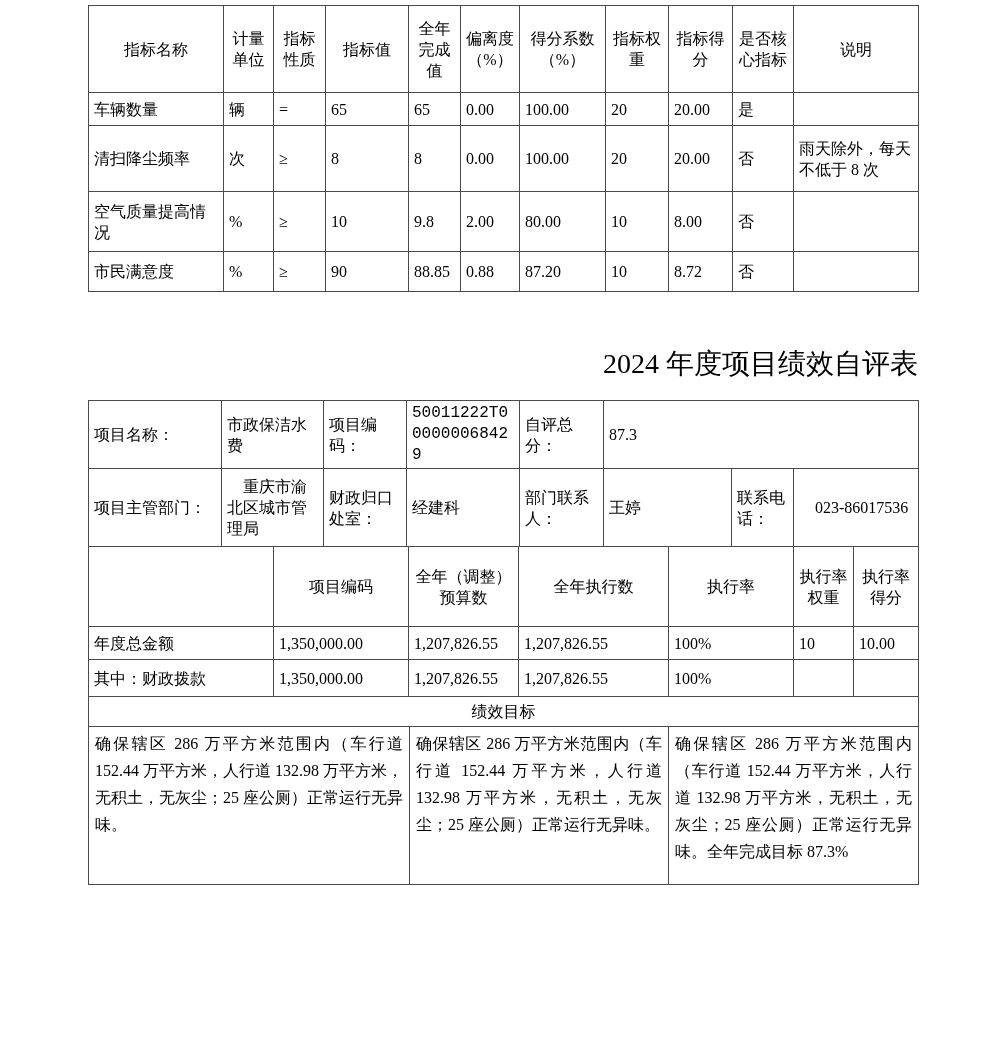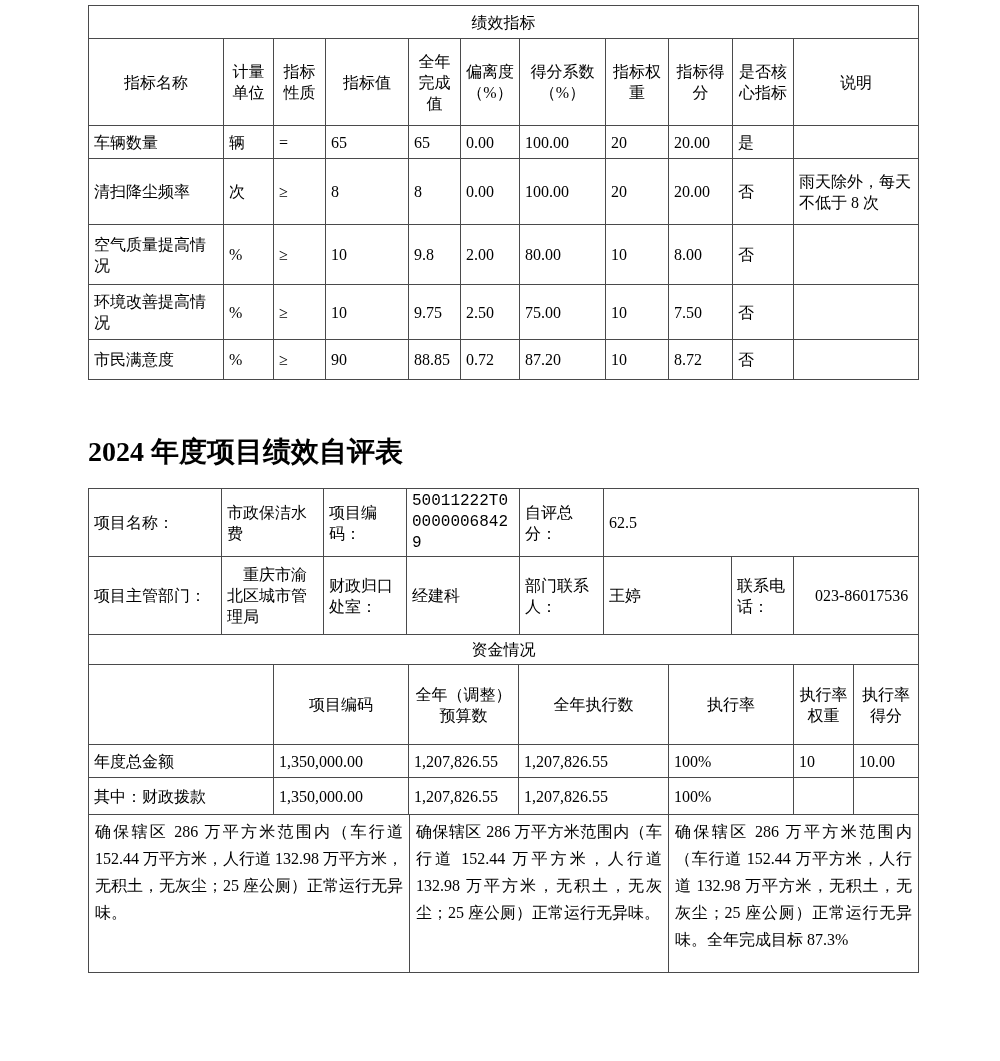--- a/index.html
+++ b/index.html
@@ -6,21 +6,21 @@
   body{width:1000px;font-family:"Liberation Serif","DejaVu Serif",serif;color:#000;}
   .page{width:830px;margin:5px 0 0 88px;}
   table{border-collapse:collapse;table-layout:fixed;width:830px;}
   td{border:1px solid #4a4a4b;padding:2px 5px;font-size:16px;line-height:21px;vertical-align:middle;word-wrap:break-word;}
   .c{text-align:center;}
   .r{}
   .banner{text-align:center;}
   .h33{height:33px}.h87{height:87px}.h57{height:66px}.h40{height:40px}
   .h60{height:60px}.h55{height:55px}.h62{height:62px}.h78{height:78px}
   .h30{height:30px}.h80{height:80px}.h37{height:37px}.h158{height:158px}
-  .doc-title{font-size:28px;font-weight:bold;text-align:left;margin:52px 0 16px 0;line-height:40px;}
+  .doc-title{font-size:28px;font-weight:normal;text-align:right;margin:52px 0 16px 0;line-height:40px;}
   .stack{margin-top:-1px;}
   .break{word-break:break-all;font-family:Liberation Mono, monospace;}
   .ind1{text-indent:1em;}
   .goal{vertical-align:top;line-height:27px;text-align:justify;padding:3px 6px 0 6px;}
 </style>
 </head>
 <body>
 
 <div class="page">
 
@@ -32,23 +32,20 @@
         <col style="width:83px">
       <col style="width:52px">
         <col style="width:59px">
         <col style="width:86px">
         <col style="width:63px">
       <col style="width:64px">
         <col style="width:61px">
         <col style="width:125px">
     </colgroup>
     <tbody>
-        <tr class="h33">
-      <td colspan="11" class="banner">绩效指标</td>
-    </tr>
     <tr class="h87">
       <td class="c">指标名称</td>
       <td class="c">计量单位</td>
       <td class="c">指标性质</td>
       <td class="c">指标值</td>
       <td class="c">全年完成值</td>
       <td class="c">偏离度（%）</td>
       <td class="c">得分系数（%）</td>
       <td class="c">指标权重</td>
       <td class="c">指标得分</td>
@@ -87,40 +84,27 @@
       <td>≥</td>
       <td class="r">10</td>
       <td class="r">9.8</td>
       <td class="r">2.00</td>
       <td class="r">80.00</td>
       <td class="r">10</td>
       <td class="r">8.00</td>
       <td>否</td>
       <td></td>
     </tr>
-    <tr class="h55">
-      <td>环境改善提高情况</td>
-      <td>%</td>
-      <td>≥</td>
-      <td>10</td>
-      <td>9.75</td>
-      <td>2.50</td>
-      <td>75.00</td>
-      <td class="r">10</td>
-      <td>7.50</td>
-      <td>否</td>
-      <td></td>
-    </tr>
     <tr class="h40">
       <td>市民满意度</td>
       <td>%</td>
       <td>≥</td>
       <td>90</td>
       <td>88.85</td>
-      <td>0.72</td>
+      <td>0.88</td>
       <td>87.20</td>
       <td class="r">10</td>
       <td>8.72</td>
       <td>否</td>
       <td></td>
     </tr>
   </tbody>
     </table>
 
   <div class="doc-title">2024 年度项目绩效自评表</div>
@@ -136,21 +120,21 @@
         <col style="width:62px">
         <col style="width:125px">
     </colgroup>
     <tbody>
         <tr class="h62">
       <td>项目名称：</td>
       <td>市政保洁水费</td>
       <td>项目编码：</td>
       <td class="break">50011222T000000068429</td>
       <td>自评总分：</td>
-      <td colspan="3">62.5</td>
+      <td colspan="3">87.3</td>
     </tr>
     <tr class="h78">
       <td>项目主管部门：</td>
       <td class="ind1">重庆市渝北区城市管理局</td>
       <td>财政归口处室：</td>
       <td>经建科</td>
       <td>部门联系人：</td>
       <td>王婷</td>
       <td>联系电话：</td>
       <td class="ind1">023-86017536</td>
@@ -162,23 +146,20 @@
     <colgroup>
       <col style="width:185px">
         <col style="width:135px">
         <col style="width:110px">
         <col style="width:150px">
       <col style="width:125px">
         <col style="width:60px">
         <col style="width:65px">
     </colgroup>
     <tbody>
-        <tr class="h30">
-      <td colspan="7" class="banner">资金情况</td>
-    </tr>
     <tr class="h80">
       <td></td>
       <td class="c">项目编码</td>
       <td class="c">全年（调整）预算数</td>
       <td class="c">全年执行数</td>
       <td class="c">执行率</td>
       <td class="c">执行率权重</td>
       <td class="c">执行率得分</td>
     </tr>
     <tr class="h33">
@@ -202,20 +183,23 @@
   </tbody>
     </table>
 
   <table class="stack">
     <colgroup>
       <col style="width:321px">
         <col style="width:259px">
         <col style="width:250px">
     </colgroup>
     <tbody>
+        <tr class="h30">
+      <td colspan="3" class="banner">绩效目标</td>
+    </tr>
     <tr class="h158">
       <td class="goal">确保辖区 286 万平方米范围内（车行道 152.44 万平方米，人行道 132.98 万平方米，无积土，无灰尘；25 座公厕）正常运行无异味。</td>
       <td class="goal">确保辖区 286 万平方米范围内（车行道 152.44 万平方米，人行道 132.98 万平方米，无积土，无灰尘；25 座公厕）正常运行无异味。</td>
       <td class="goal">确保辖区 286 万平方米范围内（车行道 152.44 万平方米，人行道 132.98 万平方米，无积土，无灰尘；25 座公厕）正常运行无异味。全年完成目标 87.3%</td>
     </tr>
   </tbody>
     </table>
 
 </div>
 

